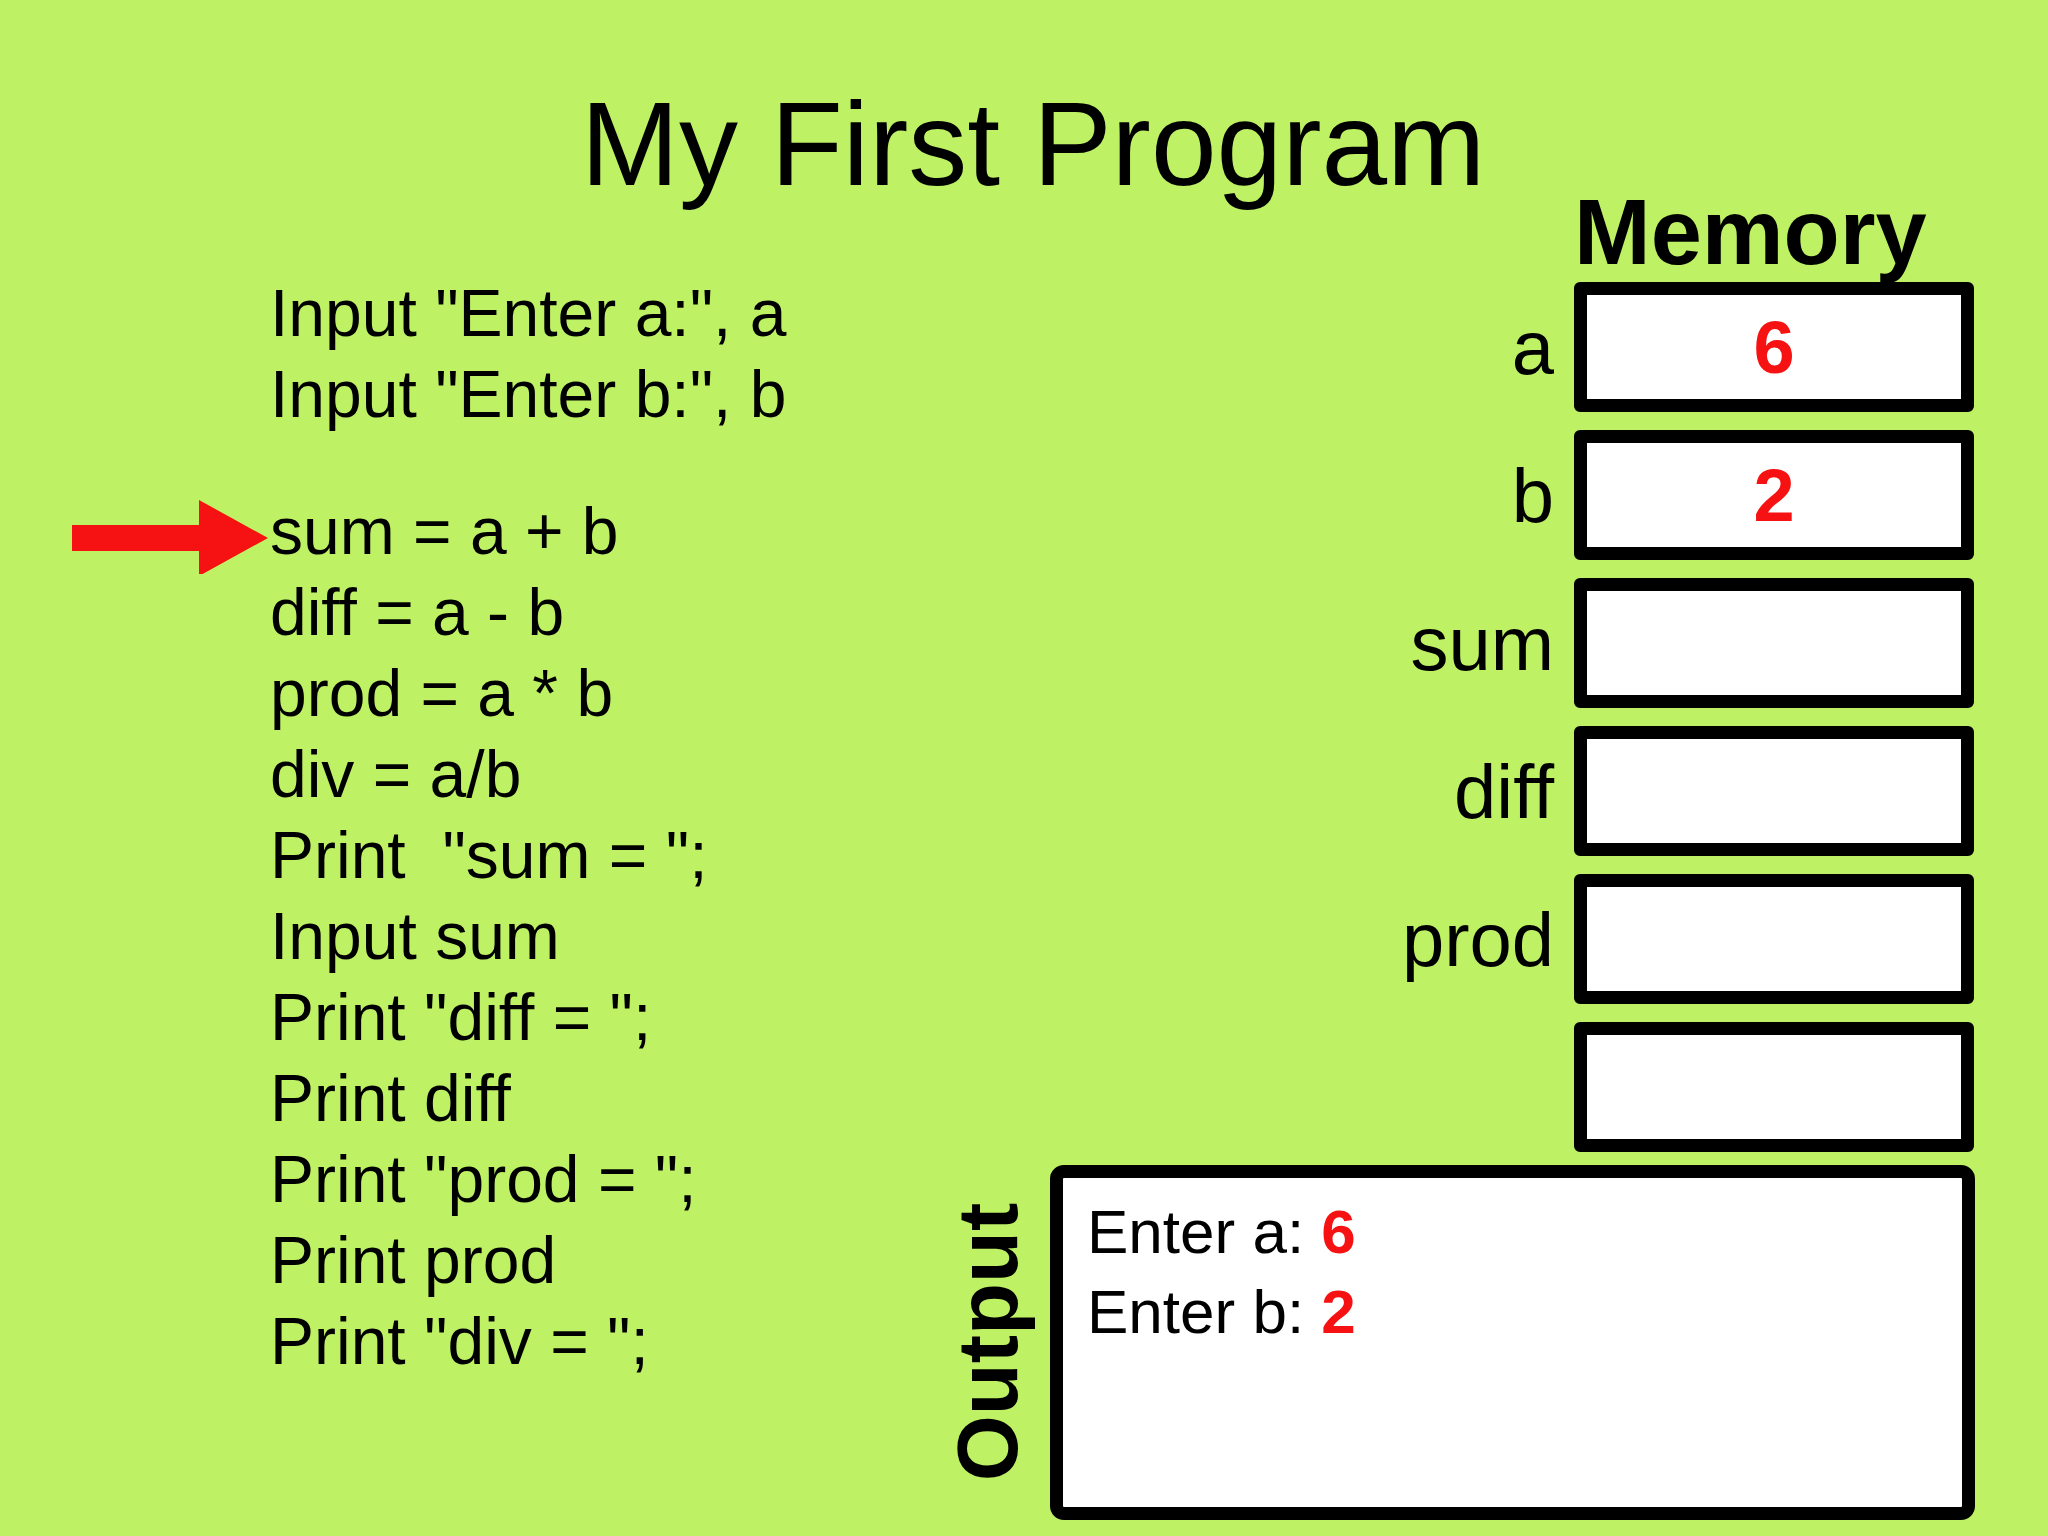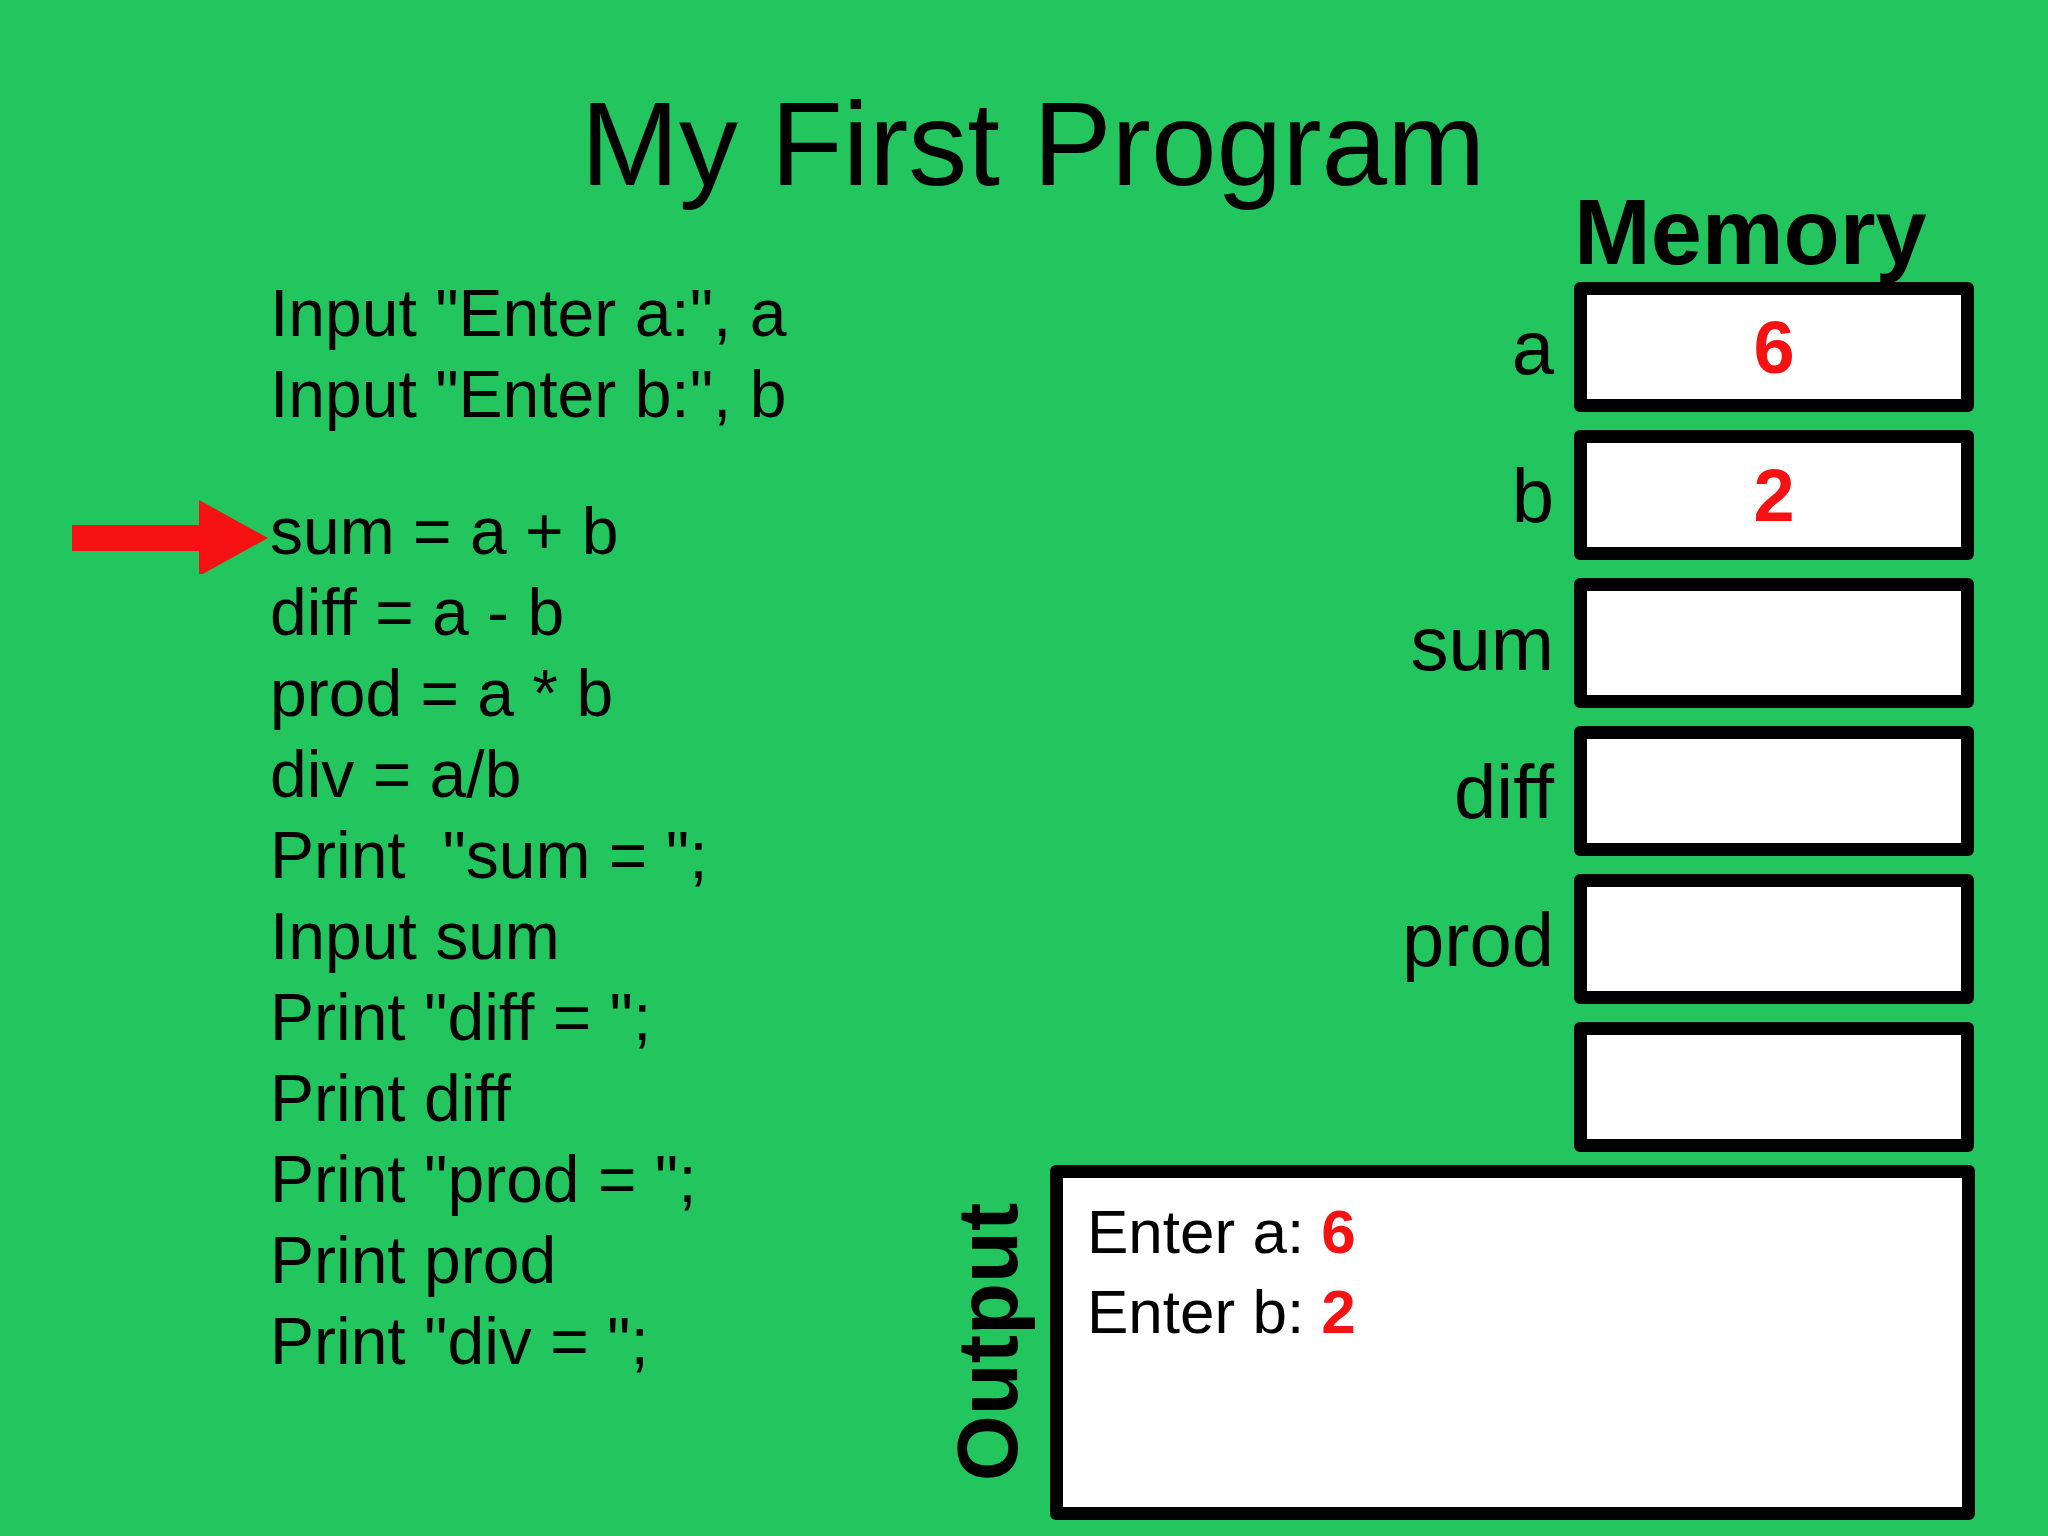--- a/index.html
+++ b/index.html
@@ -1,20 +1,20 @@
 <!DOCTYPE html>
 <html><head>
 <meta charset="utf-8">
 <style>
   html, body { margin: 0; padding: 0; background: #ffffff; }
   #canvas {
     position: relative;
     width: 2048px;
     height: 1536px;
-    background: #22c55e;
+    background: #bef264;
     color: #000000;
     font-family: "Liberation Sans", sans-serif;
     overflow: hidden;
   }
 
   
   #title {
     position: absolute;
     left: 1033px; top: 85px;
     transform: translateX(-50%);
@@ -81,21 +81,21 @@
     white-space: nowrap;
   }
 
   
   #output-box {
     position: absolute;
     left: 1050px; top: 1165px;
     width: 925px; height: 355px;
     box-sizing: border-box;
     border: 13px solid #000;
-    border-radius: 6px;
+    border-radius: 14px;
     background: #fff;
     padding: 14px 0 0 24px;
   }
   .out-line {
     font-size: 62px;
     line-height: 80px;
     white-space: pre;
   }
   #output-label {
     position: absolute;

